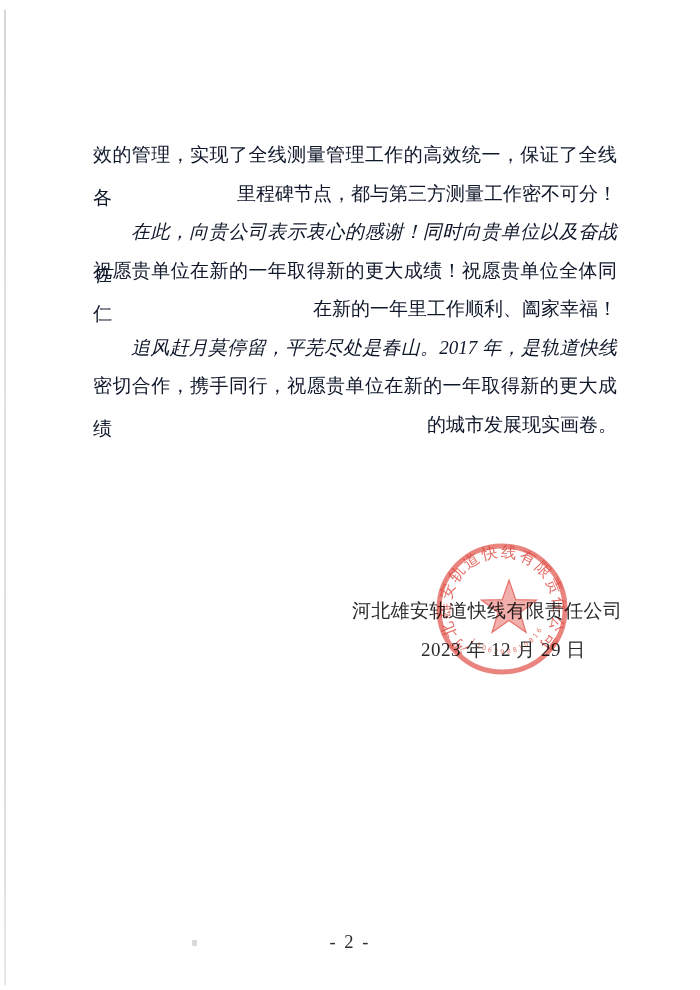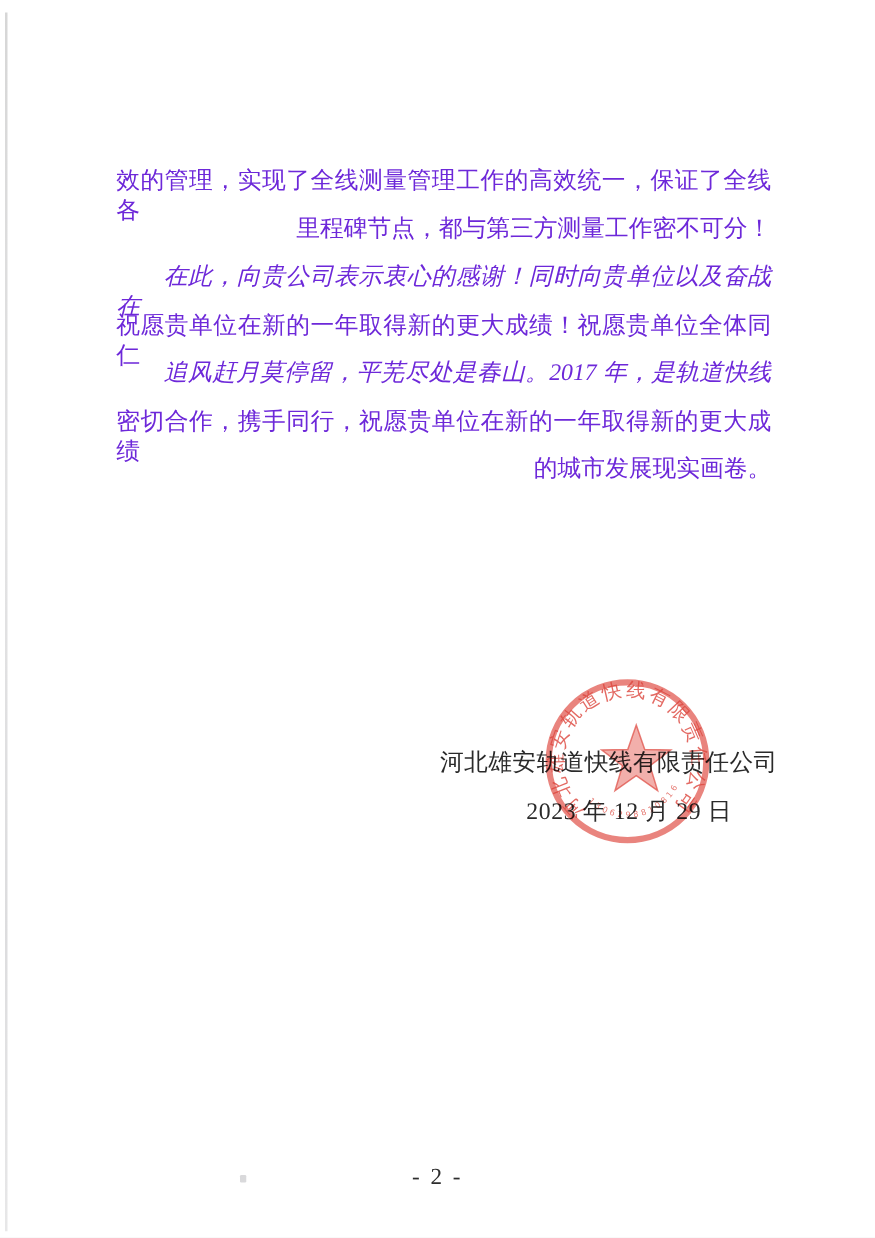--- a/index.html
+++ b/index.html
@@ -24,24 +24,24 @@
   .speck{
     position:absolute;left:192px;top:940px;width:5px;height:6px;
     background:#b9b9bd;opacity:.55;border-radius:1px;
   }
   
   .body-text{
     position:absolute;left:93px;top:133px;width:524px;
     font-size:19px;
   }
   .line{
-    height:38.5px;line-height:24px;
+    height:38.5px;line-height:43px;
     white-space:nowrap;
     letter-spacing:0;
-    color:#6d28d9;
+    color:#0f172a;
   }
   .line.fill{
     white-space:normal;
     text-align:justify;
     text-align-last:justify;
     text-justify:inter-character;
   }
   .line.short{text-align:right;}
   .line.indent{text-indent:2em;font-style:italic;}
   
@@ -76,20 +76,21 @@
 
 <div class="page">
 
   <div class="scan-edge"></div>
 
   <div class="body-text">
     <div class="line fill">效的管理，实现了全线测量管理工作的高效统一，保证了全线各</div>
     <div class="line short">里程碑节点，都与第三方测量工作密不可分！</div>
     <div class="line fill indent">在此，向贵公司表示衷心的感谢！同时向贵单位以及奋战在</div>
     <div class="line fill">祝愿贵单位在新的一年取得新的更大成绩！祝愿贵单位全体同仁</div>
+    <div class="line short">在新的一年里工作顺利、阖家幸福！</div>
     <div class="line fill indent">追风赶月莫停留，平芜尽处是春山。2017 年，是轨道快线</div>
     <div class="line fill">密切合作，携手同行，祝愿贵单位在新的一年取得新的更大成绩</div>
     <div class="line short">的城市发展现实画卷。</div>
   </div>
 
   <div class="sig-company">河北雄安轨道快线有限责任公司</div>
   <div class="sig-date">2023 年 12 月 29 日</div>
 
   <svg class="seal" viewBox="0 0 140 140" xmlns="http://www.w3.org/2000/svg" aria-hidden="true">
     <defs>

